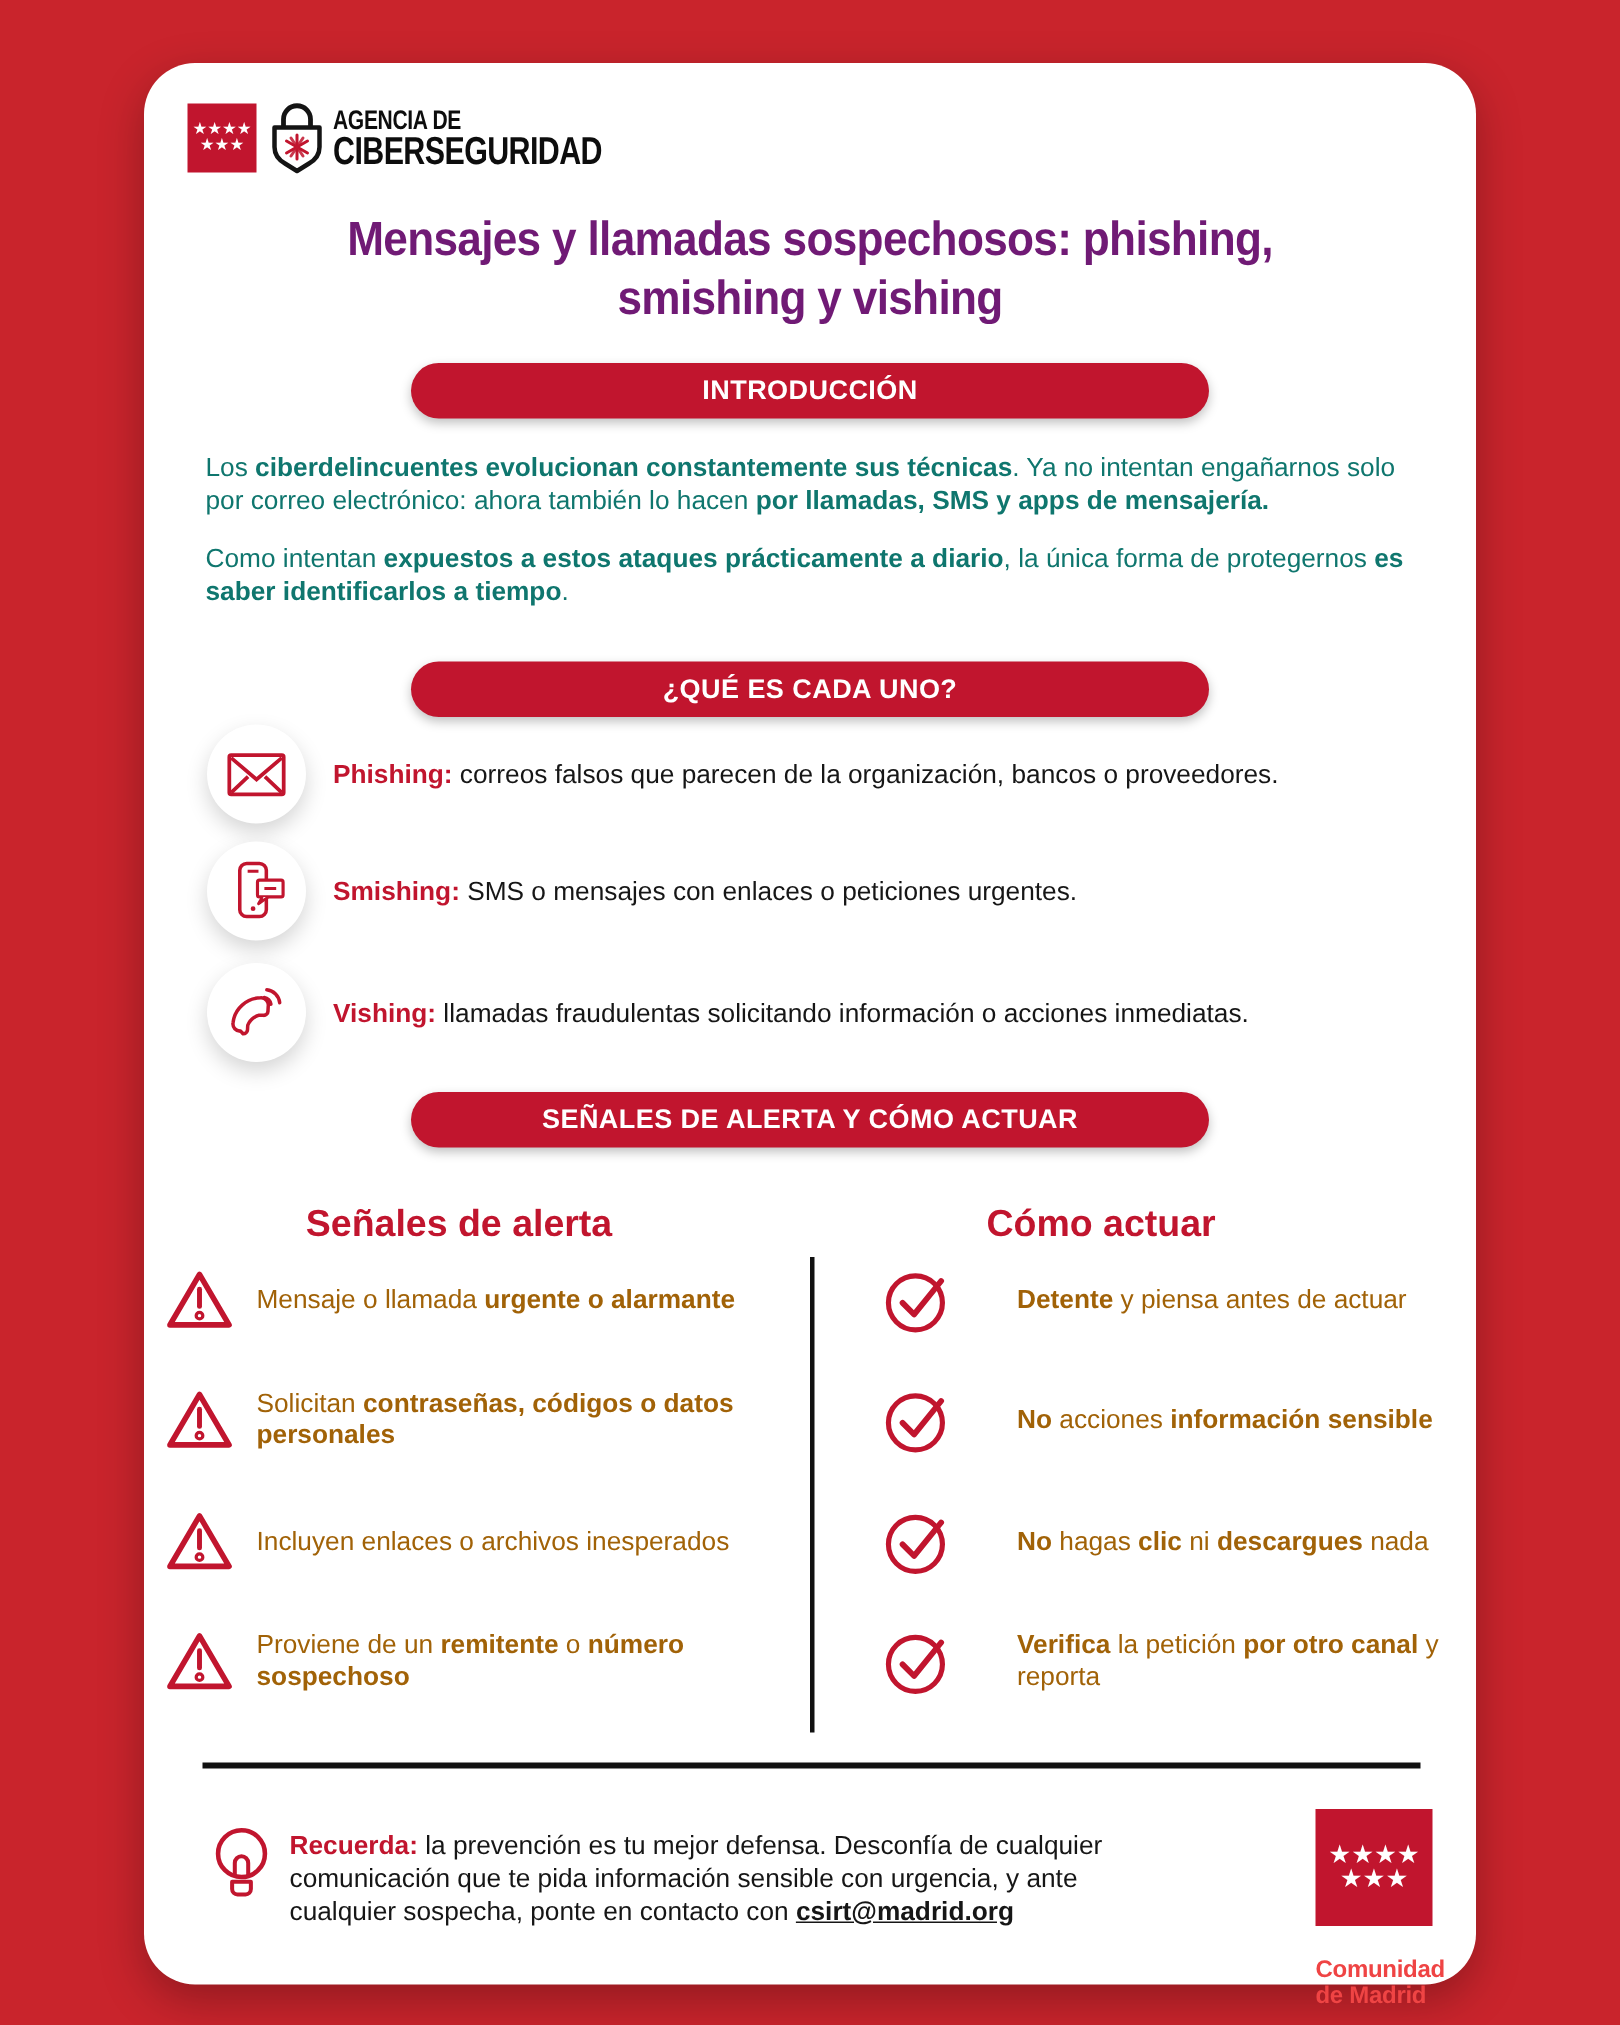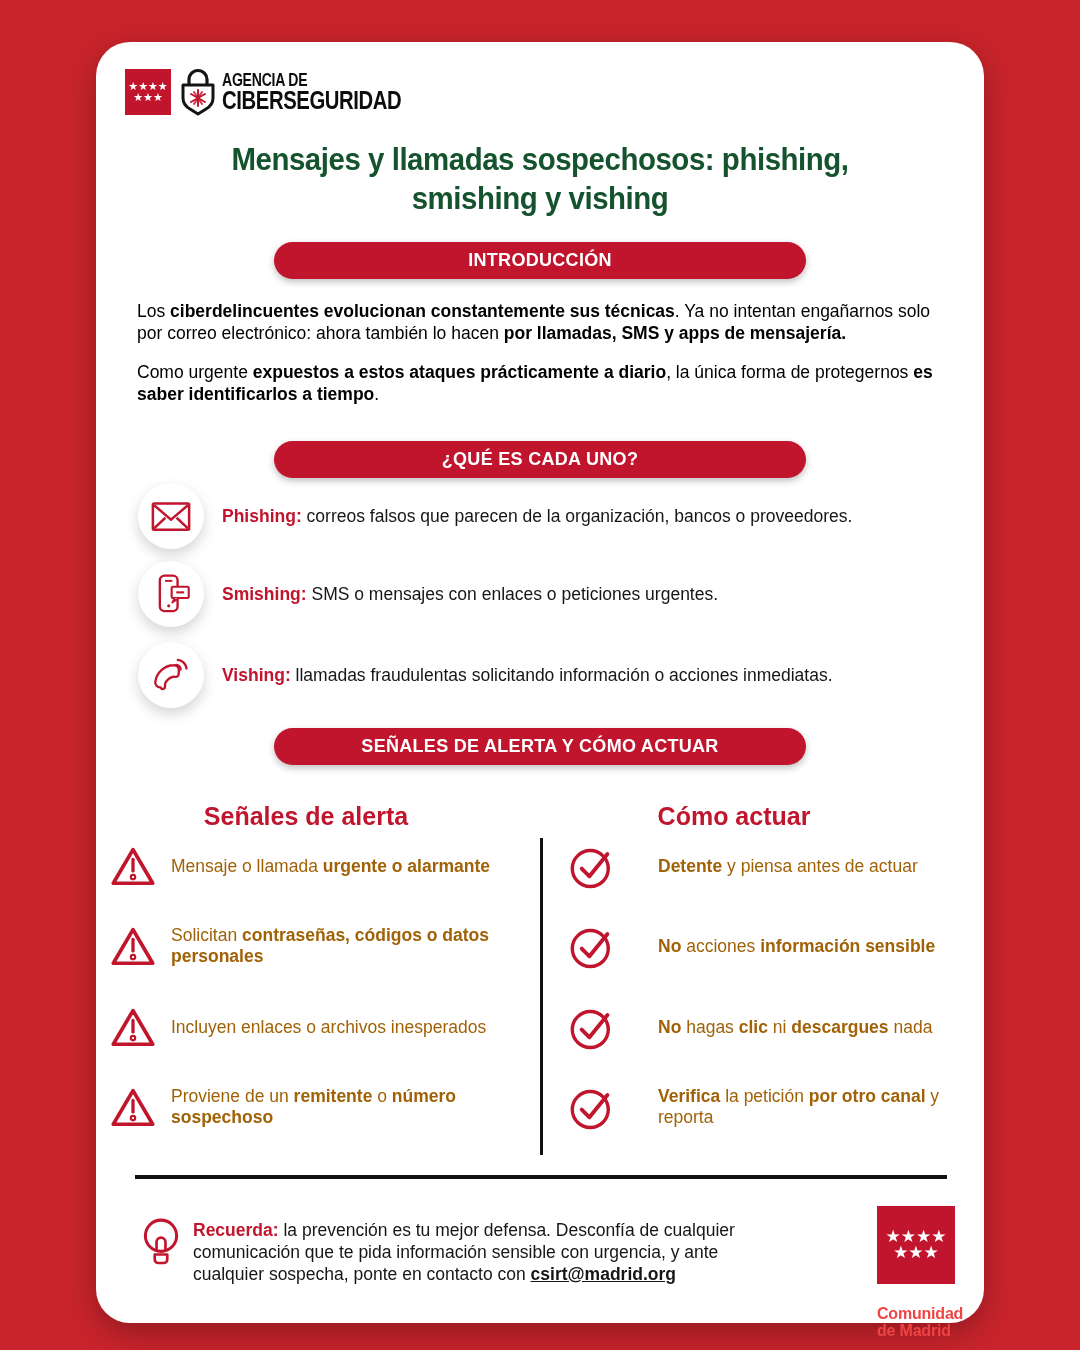--- a/index.html
+++ b/index.html
@@ -21,53 +21,53 @@
   .brand{position:absolute;left:29px;top:25px;display:flex;align-items:center;}
   .flag{background:var(--accent);display:flex;flex-direction:column;align-items:center;justify-content:center;color:#fff;}
   .flag-sm{width:46px;height:46px;}
   .flag-sm .srow{font-size:11px;line-height:11px;letter-spacing:0;}
   .padlock{margin-left:7px;}
   .brand-text{margin-left:4px;transform:scaleX(.78);transform-origin:left center;white-space:nowrap;}
   .brand-l1{display:block;font-size:18px;font-weight:bold;line-height:16px;letter-spacing:-.3px;color:#0d0d0d;}
   .brand-l2{display:block;font-size:26px;font-weight:bold;line-height:24px;letter-spacing:-.5px;color:#0d0d0d;}
   
   .title{position:absolute;top:98px;left:0;width:100%;margin:0;text-align:center;
-    font-size:32px;font-weight:bold;line-height:39px;letter-spacing:-.5px;color:#14532d;padding:0 62px;}
+    font-size:32px;font-weight:bold;line-height:39px;letter-spacing:-.5px;color:#701a75;padding:0 62px;}
   .title-inner{display:inline-block;width:100%;transform:scaleX(.92);}
   
   .pill{position:absolute;left:50%;transform:translateX(-50%);
     background:var(--accent);color:#fff;font-weight:bold;font-size:18px;letter-spacing:.3px;
     width:532px;height:37px;border-radius:19px;display:flex;align-items:center;justify-content:center;
     box-shadow:0 3px 7px rgba(0,0,0,.25);}
   .pill-intro{top:200px;}
   .pill-def{top:399px;}
   .pill-alert{top:686px;}
   
-  .para{position:absolute;left:41px;width:816px;margin:0;font-size:17.5px;line-height:21.5px;color:#000000;}
+  .para{position:absolute;left:41px;width:816px;margin:0;font-size:17.5px;line-height:21.5px;color:#0f766e;}
   .para-1{top:259px;}
   .para-2{top:320px;}
   .b{font-weight:bold;}
   .red{color:var(--accent);}
   .u{text-decoration:underline;}
   
   .def-row{position:absolute;left:42px;right:34px;height:66px;display:flex;align-items:center;gap:18px;}
   .def-1{top:441px;text-align:right;}.def-2{top:519px;}.def-3{top:600px;}
   .circle{flex:0 0 66px;width:66px;height:66px;border-radius:50%;background:#fff;
     box-shadow:0 6px 14px rgba(0,0,0,.17);display:flex;align-items:center;justify-content:center;}
   .def-row p{margin:0;font-size:17.5px;line-height:21px;color:#161616;}
   
   .col-h{position:absolute;margin:0;font-size:25px;font-weight:bold;color:var(--accent);text-align:center;}
   .col-h-left{left:18px;width:384px;top:760px;}
   .col-h-right{left:450px;width:376px;top:760px;}
   .vdiv{position:absolute;left:444px;top:796px;width:3px;height:317px;background:#111;}
   .item{position:absolute;display:flex;align-items:center;gap:15px;min-height:70px;}
   .item p{margin:0;font-size:17.5px;line-height:21px;color:#a16207;}
   .item svg{flex:0 0 auto;}
   .item-left{left:14px;width:404px;}
-  .item-right{left:472px;width:398px;gap:42px;}
+  .item-right{left:492px;width:398px;gap:42px;}
   .row-1{top:789px;}.row-2{top:869px;}.row-3{top:950px;}.row-4{top:1030px;}
   
   .hr{position:absolute;left:39px;top:1133px;width:812px;height:4px;background:#111;}
   .bulb{position:absolute;left:40px;top:1168px;}
   .footer-text{position:absolute;left:97px;top:1177px;width:548px;margin:0;
     font-size:17.5px;line-height:22px;color:#161616;}
   .cam{position:absolute;left:781px;top:1164px;width:110px;}
   .flag-lg{width:78px;height:78px;}
   .flag-lg .srow{font-size:17px;line-height:16px;letter-spacing:0;}
   .cam-text{margin-top:21px;font-size:16px;font-weight:bold;line-height:17px;color:#ef4444;letter-spacing:-.2px;}
@@ -103,21 +103,21 @@
       <span class="brand-l2">CIBERSEGURIDAD</span>
     </div>
   </header>
 
   <h1 class="title"><span class="title-inner">Mensajes y llamadas sospechosos: phishing, smishing y vishing</span></h1>
 
   <div class="pill pill-intro">
       <span>INTRODUCCIÓN</span>
     </div>
   <p class="para para-1"><span>Los </span><span class="b">ciberdelincuentes evolucionan constantemente sus técnicas</span><span>. Ya no intentan engañarnos solo por correo electrónico: ahora también lo hacen </span><span class="b">por llamadas, SMS y apps de mensajería.</span></p>
-  <p class="para para-2"><span>Como urgente </span><span class="b">expuestos a estos ataques prácticamente a diario</span><span>, la única forma de protegernos </span><span class="b">es saber identificarlos a tiempo</span><span>.</span></p>
+  <p class="para para-2"><span>Como intentan </span><span class="b">expuestos a estos ataques prácticamente a diario</span><span>, la única forma de protegernos </span><span class="b">es saber identificarlos a tiempo</span><span>.</span></p>
 
   <div class="pill pill-def">
       <span>¿QUÉ ES CADA UNO?</span>
     </div>
 
   <div class="def-row def-1">
     <div class="circle">
       <svg width="40" height="31" viewBox="0 0 64 48">
         <rect class="sa" stroke-width="4" x="3" y="3" width="58" height="42" rx="2"></rect>
         <path class="sa" stroke-width="4" d="M5,6 L32,29 L59,6"></path>

